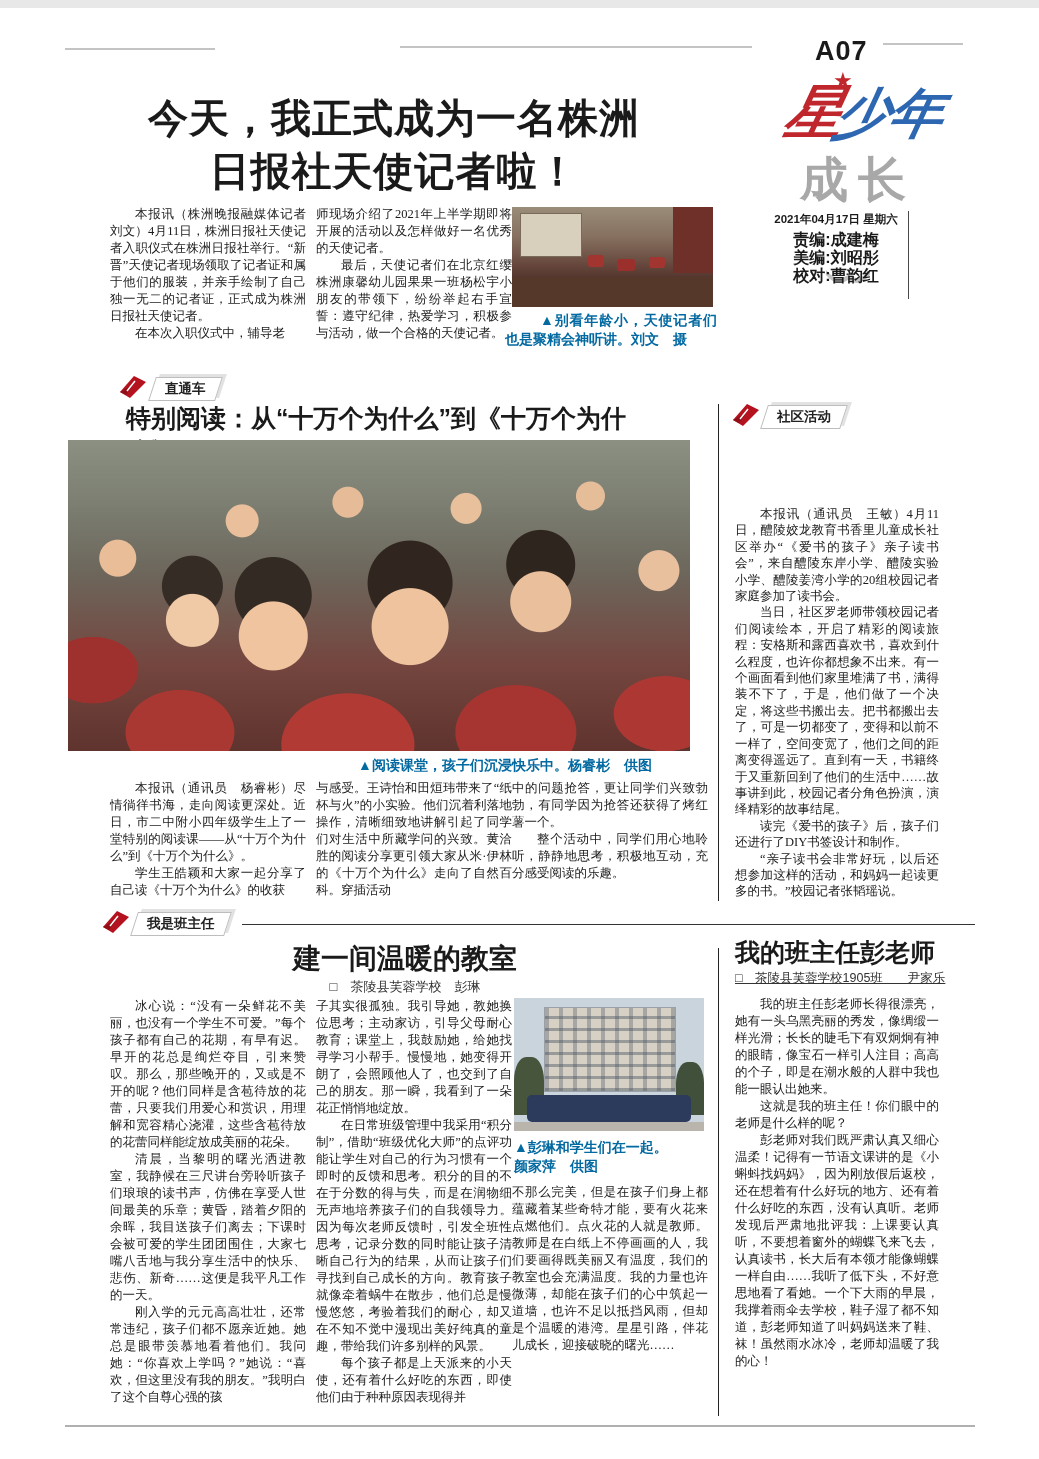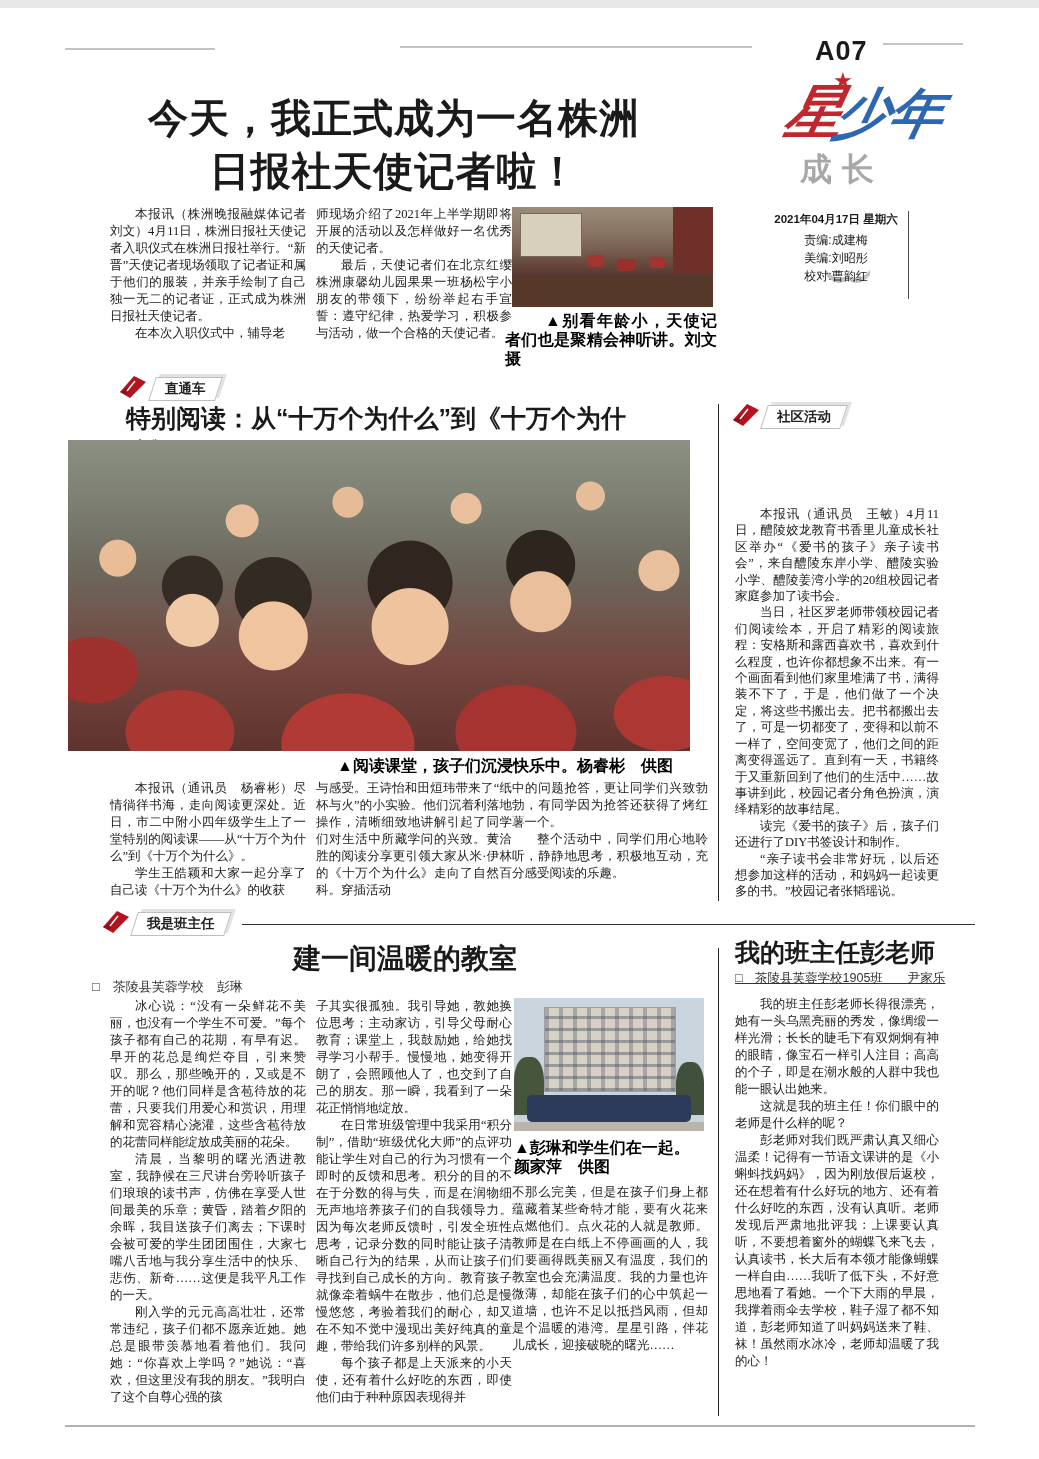--- a/index.html
+++ b/index.html
@@ -6,36 +6,36 @@
   #page{position:relative;width:1039px;height:1459px;background:#ffffff;margin:8px auto;
         font-family:"Liberation Serif",serif;color:#1a1a1a;overflow:hidden;}
   .abs{position:absolute;}
   .trim{background:#c4c4c4;height:2px;}
   
   .page-num{left:815px;top:28px;font-family:"Liberation Sans",sans-serif;font-weight:900;font-size:27px;letter-spacing:1px;}
   .logo{left:786px;top:66px;transform:skewX(-12deg);white-space:nowrap;}
   .logo .lx{font-family:"Liberation Sans",sans-serif;font-style:italic;font-weight:900;font-size:58px;color:#c0272d;}
   .logo .ls{font-family:"Liberation Sans",sans-serif;font-style:italic;font-weight:900;font-size:54px;color:#2e67b1;margin-left:-8px;}
   .logo-star{left:833px;top:60px;color:#c0272d;font-size:22px;}
-  .logo-sub{left:800px;top:140px;font-family:"Liberation Sans",sans-serif;font-weight:900;font-size:32px;color:#a8a8a8;letter-spacing:10px;}
+  .logo-sub{left:800px;top:140px;font-family:"Liberation Sans",sans-serif;font-weight:900;font-size:48px;color:#a8a8a8;letter-spacing:10px;}
   .book-icon{left:824px;top:260px;}
   .date-block{left:762px;top:204px;width:148px;text-align:center;font-family:"Liberation Sans",sans-serif;}
   .date-line{font-size:11.5px;font-weight:bold;margin-bottom:4px;white-space:nowrap;}
-  .editor-line{font-size:12px;line-height:18px;}
+  .editor-line{font-size:16px;line-height:18px;font-weight:bold;}
   .vline{background:#4a4a4a;width:1px;}
   
   .main-headline{left:104px;top:84px;width:580px;font-family:"Liberation Sans",sans-serif;
                  font-weight:900;font-size:40px;line-height:53px;letter-spacing:1px;text-align:center;}
   .sec-headline{font-family:"Liberation Sans",sans-serif;font-weight:900;}
   
   .col{font-size:12.5px;line-height:17px;text-align:justify;}
   .col p{margin:0;}
   p.ind{text-indent:2em;}
   p.cont{text-indent:0;}
-  .caption{font-size:16px;line-height:19px;font-weight:bold;color:#000000;}
+  .caption{font-size:14px;line-height:19px;font-weight:bold;color:#0369a1;}
   .byline{font-family:"Liberation Sans",sans-serif;font-size:13px;color:#333;}
   
   .sec-label-box{display:inline-block;border:1px solid #bdbdbd;background:#fff;
                  transform:skewX(-18deg);box-shadow:3px -3px 0 #e2e2e2;padding:1px 12px 2px;}
   .sec-label-box .inner{display:inline-block;transform:skewX(18deg);
                  font-family:"Liberation Sans",sans-serif;font-weight:bold;font-size:13.5px;color:#222;}
   
   .photo{overflow:hidden;}
   .meeting-photo{left:512px;top:199px;width:201px;height:100px;
     background:linear-gradient(180deg,#9a8c7a 0%,#86705f 30%,#64443a 60%,#432823 82%,#331d19 100%);}
@@ -181,21 +181,21 @@
         <polygon points="2,18 8,21 16,10" fill="#8f0e18"></polygon>
         <line x1="17" y1="7" x2="9" y2="17" stroke="#fff" stroke-width="1.5"></line>
       </svg>
   </div>
   <div class="abs" style="left:134px;top:904px;">
     <span class="sec-label-box"><span class="inner">我是班主任</span></span>
   </div>
   <div class="abs hr" style="left:242px;top:916px;width:733px;"></div>
 
   <div class="abs sec-headline" style="left:110px;top:932px;width:590px;text-align:center;font-size:28px;">建一间温暖的教室</div>
-  <div class="abs byline" style="left:92px;top:970px;width:590px;">□　茶陵县芙蓉学校　彭琳</div>
+  <div class="abs byline" style="left:110px;top:970px;width:590px;text-align:center;">□　茶陵县芙蓉学校　彭琳</div>
 
   <div class="abs col" style="left:110px;top:990px;width:196px;">
     <p class="ind">冰心说：“没有一朵鲜花不美丽，也没有一个学生不可爱。”每个孩子都有自己的花期，有早有迟。早开的花总是绚烂夺目，引来赞叹。那么，那些晚开的，又或是不开的呢？他们同样是含苞待放的花蕾，只要我们用爱心和赏识，用理解和宽容精心浇灌，这些含苞待放的花蕾同样能绽放成美丽的花朵。</p>
     <p class="ind">清晨，当黎明的曙光洒进教室，我静候在三尺讲台旁聆听孩子们琅琅的读书声，仿佛在享受人世间最美的乐章；黄昏，踏着夕阳的余晖，我目送孩子们离去；下课时会被可爱的学生团团围住，大家七嘴八舌地与我分享生活中的快乐、悲伤、新奇……这便是我平凡工作的一天。</p>
     <p class="ind">刚入学的元元高高壮壮，还常常违纪，孩子们都不愿亲近她。她总是眼带羡慕地看着他们。我问她：“你喜欢上学吗？”她说：“喜欢，但这里没有我的朋友。”我明白了这个自尊心强的孩</p>
   </div>
   <div class="abs col" style="left:316px;top:990px;width:196px;">
     <p class="cont">子其实很孤独。我引导她，教她换位思考；主动家访，引导父母耐心教育；课堂上，我鼓励她，给她找寻学习小帮手。慢慢地，她变得开朗了，会照顾他人了，也交到了自己的朋友。那一瞬，我看到了一朵花正悄悄地绽放。</p>
     <p class="ind">在日常班级管理中我采用“积分制”，借助“班级优化大师”的点评功能让学生对自己的行为习惯有一个即时的反馈和思考。积分的目的不在于分数的得与失，而是在润物细无声地培养孩子们的自我领导力。因为每次老师反馈时，引发全班性思考，记录分数的同时能让孩子清晰自己行为的结果，从而让孩子们寻找到自己成长的方向。教育孩子就像牵着蜗牛在散步，他们总是慢慢悠悠，考验着我们的耐心，却又在不知不觉中漫现出美好纯真的童趣，带给我们许多别样的风景。</p>
     <p class="ind">每个孩子都是上天派来的小天使，还有着什么好吃的东西，即使他们由于种种原因表现得并</p>

